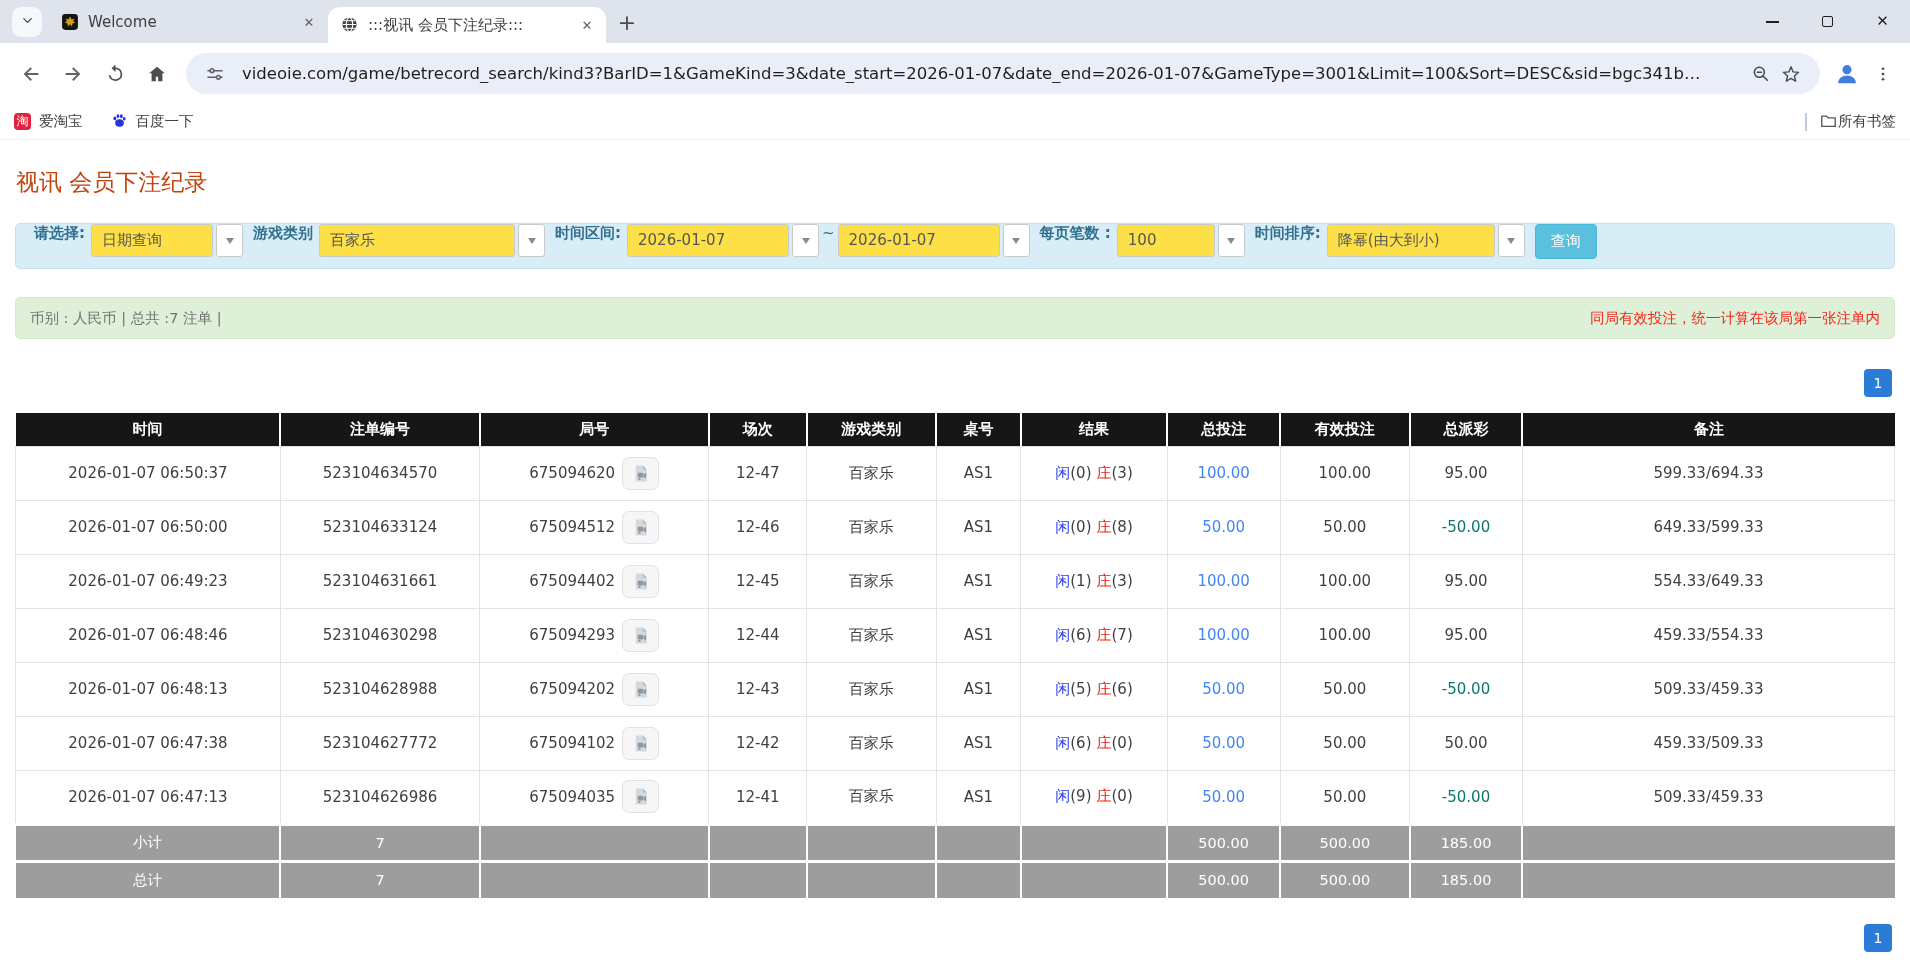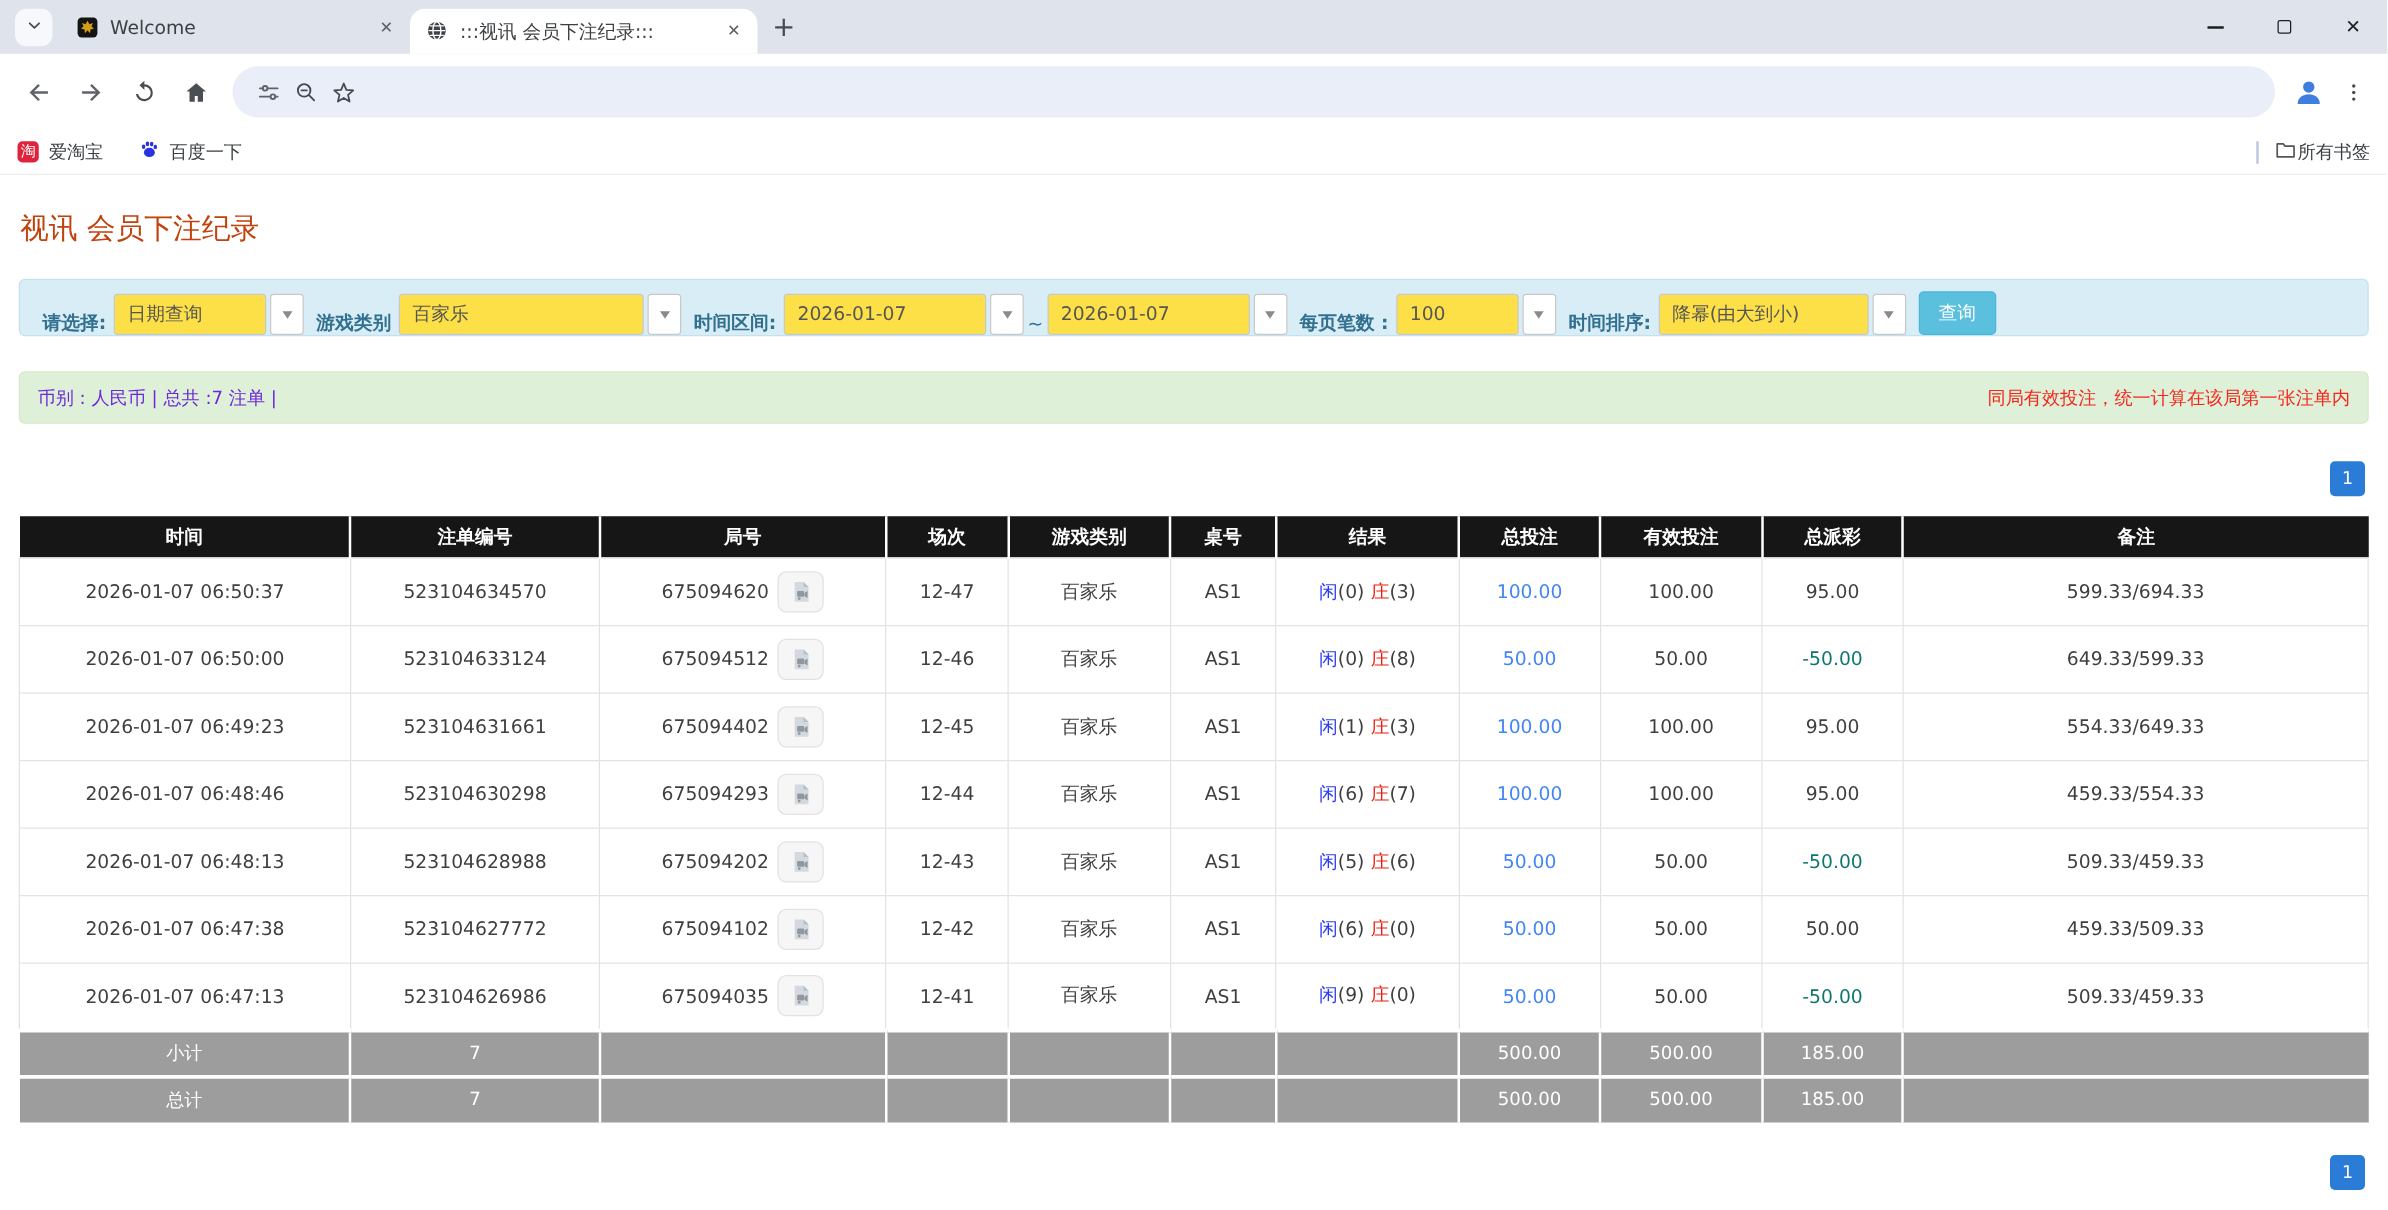--- a/index.html
+++ b/index.html
@@ -42,36 +42,36 @@
   .bm-item { display:flex; align-items:center; gap:8px; margin-right:28px; }
   .tao-badge { width:17px; height:17px; background:#e0233c; border-radius:4px; color:#fff; font-size:12px;
     display:flex; align-items:center; justify-content:center; }
   .bm-right { margin-left:auto; display:flex; align-items:center; }
   .bm-divider { width:2px; height:18px; background:#bcc9e0; margin-right:12px; }
 
   
   .page-title { margin:27px 0 0 16px; font-size:23px; font-weight:400; color:#c2410c; }
 
   .filterbar { margin:25px 15px 0; height:46px; background:#d9edf7; border:1px solid #c3e2f0; border-radius:5px;
-    display:flex; align-items:flex-end; padding:0 8px; }
+    display:flex; align-items:flex-start; padding:0 8px; }
   .flabel { color:#31708f; font-weight:bold; font-size:15px; margin:0 6px 0 10px; white-space:nowrap; }
   .combo { display:flex; align-items:center; }
   .combo-text { background:#fde047; border:1px solid #c9c9c9; border-radius:3px; height:33px; line-height:31px;
     padding:0 10px; font-size:15px; color:#555; white-space:nowrap; overflow:hidden; }
   .combo-arrow { width:27px; height:33px; background:#fff; border:1px solid #c9c9c9; border-radius:3px;
     margin-left:3px; display:flex; align-items:center; justify-content:center; }
   .combo-arrow i { display:block; width:0; height:0; border:4.5px solid transparent; border-top:6px solid #8a8a8a; margin-top:5px; }
   .w-select { width:122px; } .w-game { width:196px; } .w-date { width:162px; } .w-pp { width:98px; } .w-sort { width:168px; }
   .tilde { color:#31708f; font-size:15px; margin:0 3px; }
   .search-btn { background:#5bc0de; border:1px solid #46b8da; color:#fff; border-radius:4px; height:35px;
     padding:0 15px; font-size:15px; margin-left:10px; font-family:inherit; }
 
   .greenbar { margin:28px 15px 0; height:42px; background:#dff0d8; border:1px solid #d6e9c6; border-radius:5px;
     display:flex; align-items:center; padding:0 14px; font-size:14.5px; }
-  .green-left { color:#6d28d9; }
+  .green-left { color:#737373; }
   .green-right { margin-left:auto; color:#f5261b; }
 
   .pager { display:flex; justify-content:flex-end; margin:30px 18px 0; }
   .pager-btn { min-width:28px; height:28px; background:#2a7cd6; border-radius:4px; color:#fff; font-size:14px;
     display:flex; align-items:center; justify-content:center; padding:0 6px; }
   .pager.bottom { margin-top:26px; }
 
   table.bet-table { width:calc(100% - 30px); margin:16px 15px 0; border-collapse:collapse; table-layout:fixed;
     font-size:15px; color:#3f3f3f; }
   .bet-table thead th { background:#161616; color:#fff; font-weight:bold; height:33px; font-size:15px; padding:0 4px; }
@@ -160,20 +160,21 @@
   </div>
 
   <div class="omnibox">
     <span class="omni-ic">
       <svg width="20" height="20" viewBox="0 0 24 24" fill="none" stroke="#5f6368" stroke-width="1.8" stroke-linecap="round">
           <circle cx="8.5" cy="8" r="2.2"></circle>
           <path d="M3.5 8h2.6M10.9 8h9.6M3.5 16h10M18.4 16h2.1"></path>
           <circle cx="16" cy="16" r="2.2"></circle>
         </svg>
     </span>
+    <span class="omni-url">videoie.com/game/betrecord_search/kind3?BarID=1&amp;GameKind=3&amp;date_start=2026-01-07&amp;date_end=2026-01-07&amp;GameType=3001&amp;Limit=100&amp;Sort=DESC&amp;sid=bgc341b…</span>
     <span class="omni-ic">
       <svg width="20" height="20" viewBox="0 0 24 24" fill="none" stroke="#454a50" stroke-width="1.8" stroke-linecap="round">
           <circle cx="10" cy="10" r="6"></circle>
           <path d="M14.6 14.6L19.6 19.6M7.5 10h5"></path>
         </svg>
     </span>
     <span class="omni-ic">
       <svg width="20" height="20" viewBox="0 0 24 24" fill="none" stroke="#454a50" stroke-width="1.7" stroke-linejoin="round">
           <path d="M12 17.3l-5.6 3.4 1.5-6.4-5-4.3 6.6-.5L12 3.4l2.5 6.1 6.6.5-5 4.3 1.5 6.4z"></path>
         </svg>

